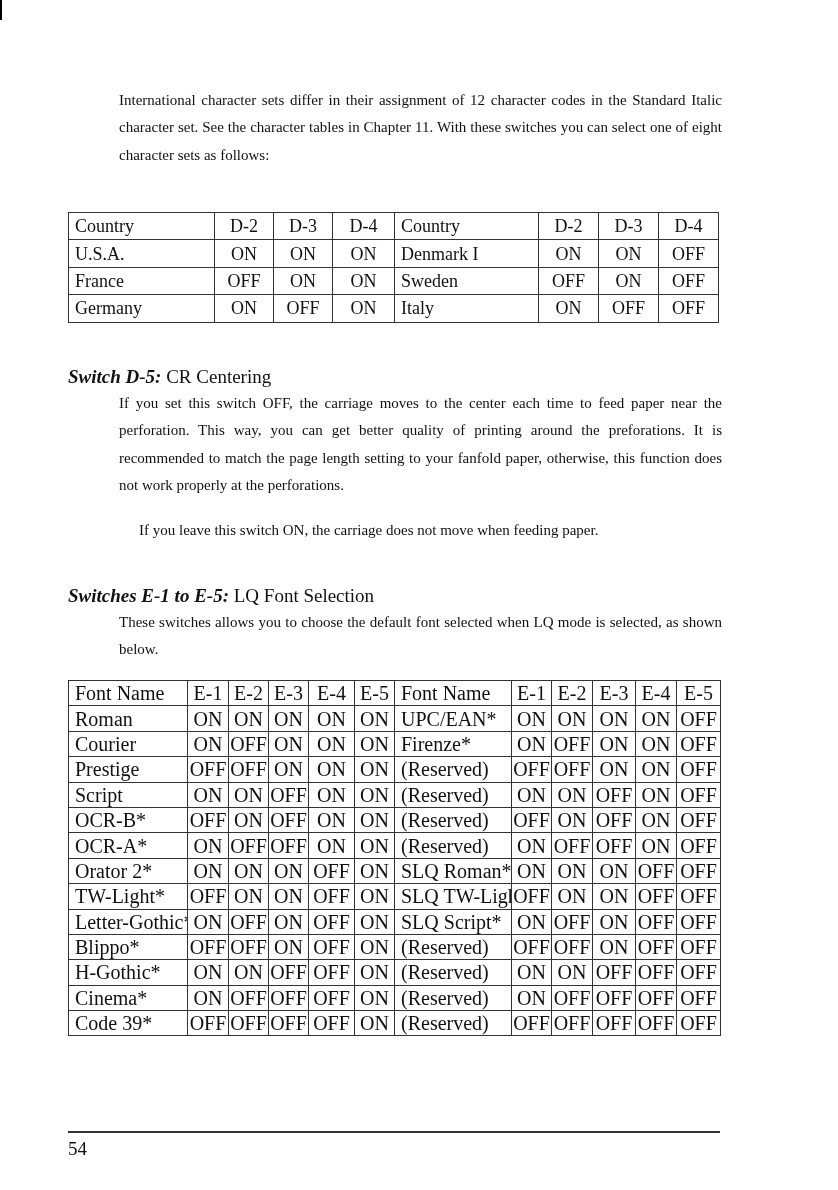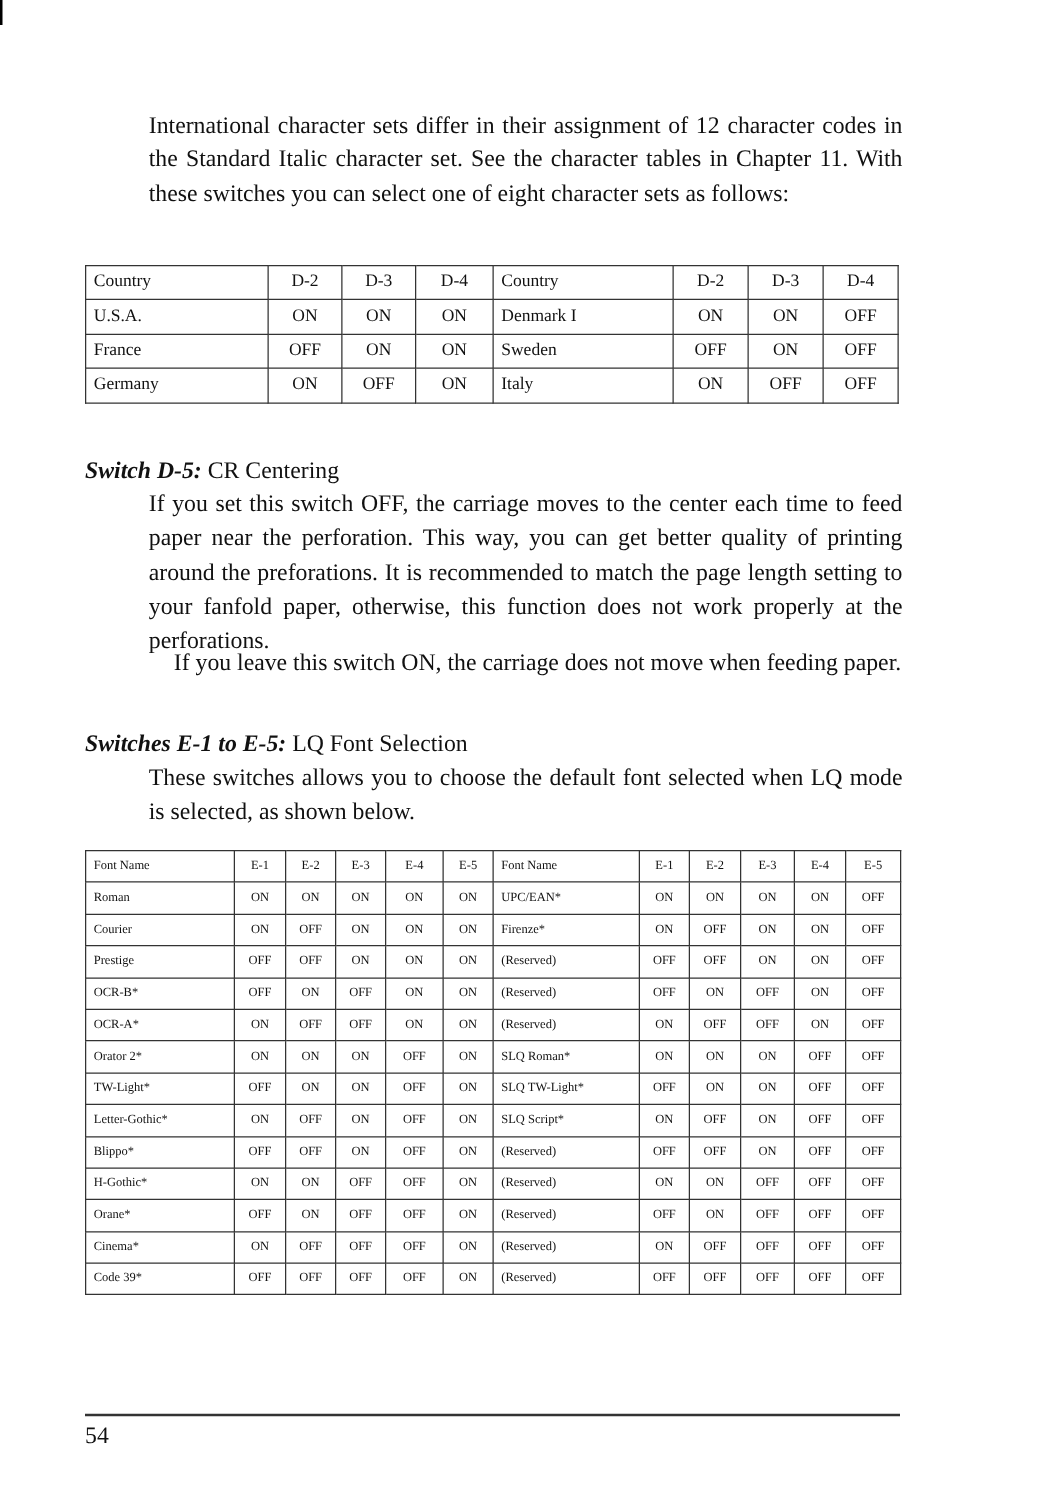--- a/index.html
+++ b/index.html
@@ -3,38 +3,38 @@
 <meta charset="utf-8">
 <style>
   html, body { margin: 0; padding: 0; background: #ffffff; }
   body {
     width: 838px; height: 1190px; position: relative; overflow: hidden;
     font-family: "Liberation Serif", "DejaVu Serif", serif; color: #111;
   }
   .corner-mark { position: absolute; left: 0; top: 0; width: 2px; height: 20px; background: #000; }
   .para {
     position: absolute; left: 119px; width: 603px;
-    font-size: 19px; line-height: 27.3px; text-align: justify;
+    font-size: 15px; line-height: 27.3px; text-align: justify;
     text-align-last: left; margin: 0;
   }
   .heading {
     position: absolute; left: 68px; font-size: 19px; line-height: 24px; margin: 0;
   }
   .heading b { font-weight: bold; font-style: italic; }
   table.grid {
     position: absolute; border-collapse: collapse; table-layout: fixed;
   }
   table.grid td {
     border: 1.3px solid #333; padding: 0 0 0 6px; white-space: nowrap;
     overflow: hidden;
   }
   table.grid td.c { text-align: center; padding: 0; }
-  #country-table { left: 68px; top: 212px; width: 650px; font-size: 14px; }
+  #country-table { left: 68px; top: 212px; width: 650px; font-size: 18px; }
   #country-table td { height: 26.4px; line-height: 26px; }
-  #font-table { left: 68px; top: 680px; width: 652px; font-size: 10px; }
+  #font-table { left: 68px; top: 680px; width: 652px; font-size: 20px; }
   #font-table td { height: 24.4px; line-height: 24px; }
   .rule { position: absolute; left: 68px; top: 1131px; width: 652px; height: 1.5px; background: #333; }
   .page-num { position: absolute; left: 68px; top: 1137px; font-size: 19px; line-height: 24px; }
 </style>
 </head>
 <body>
 
 <div class="corner-mark"></div>
 
 <p class="para" style="top:87px;">International character sets differ in their assignment of 12 character codes in the Standard Italic character set. See the character tables in Chapter 11. With these switches you can select one of eight character sets as follows:</p>
@@ -177,20 +177,34 @@
         <td class="c">ON</td>
         <td class="c">ON</td>
         <td>(Reserved)</td>
         <td class="c">OFF</td>
         <td class="c">OFF</td>
         <td class="c">ON</td>
         <td class="c">ON</td>
         <td class="c">OFF</td>
       </tr>
       <tr>
+        <td>Script</td>
+        <td class="c">ON</td>
+        <td class="c">ON</td>
+        <td class="c">OFF</td>
+        <td class="c">ON</td>
+        <td class="c">ON</td>
+        <td>(Reserved)</td>
+        <td class="c">ON</td>
+        <td class="c">ON</td>
+        <td class="c">OFF</td>
+        <td class="c">ON</td>
+        <td class="c">OFF</td>
+      </tr>
+      <tr>
         <td>OCR-B*</td>
         <td class="c">OFF</td>
         <td class="c">ON</td>
         <td class="c">OFF</td>
         <td class="c">ON</td>
         <td class="c">ON</td>
         <td>(Reserved)</td>
         <td class="c">OFF</td>
         <td class="c">ON</td>
         <td class="c">OFF</td>
@@ -269,34 +283,20 @@
       </tr>
       <tr>
         <td>H-Gothic*</td>
         <td class="c">ON</td>
         <td class="c">ON</td>
         <td class="c">OFF</td>
         <td class="c">OFF</td>
         <td class="c">ON</td>
         <td>(Reserved)</td>
         <td class="c">ON</td>
-        <td class="c">ON</td>
-        <td class="c">OFF</td>
-        <td class="c">OFF</td>
-        <td class="c">OFF</td>
-      </tr>
-      <tr>
-        <td>Orane*</td>
-        <td class="c">OFF</td>
-        <td class="c">ON</td>
-        <td class="c">OFF</td>
-        <td class="c">OFF</td>
-        <td class="c">ON</td>
-        <td>(Reserved)</td>
-        <td class="c">OFF</td>
         <td class="c">ON</td>
         <td class="c">OFF</td>
         <td class="c">OFF</td>
         <td class="c">OFF</td>
       </tr>
       <tr>
         <td>Cinema*</td>
         <td class="c">ON</td>
         <td class="c">OFF</td>
         <td class="c">OFF</td>

